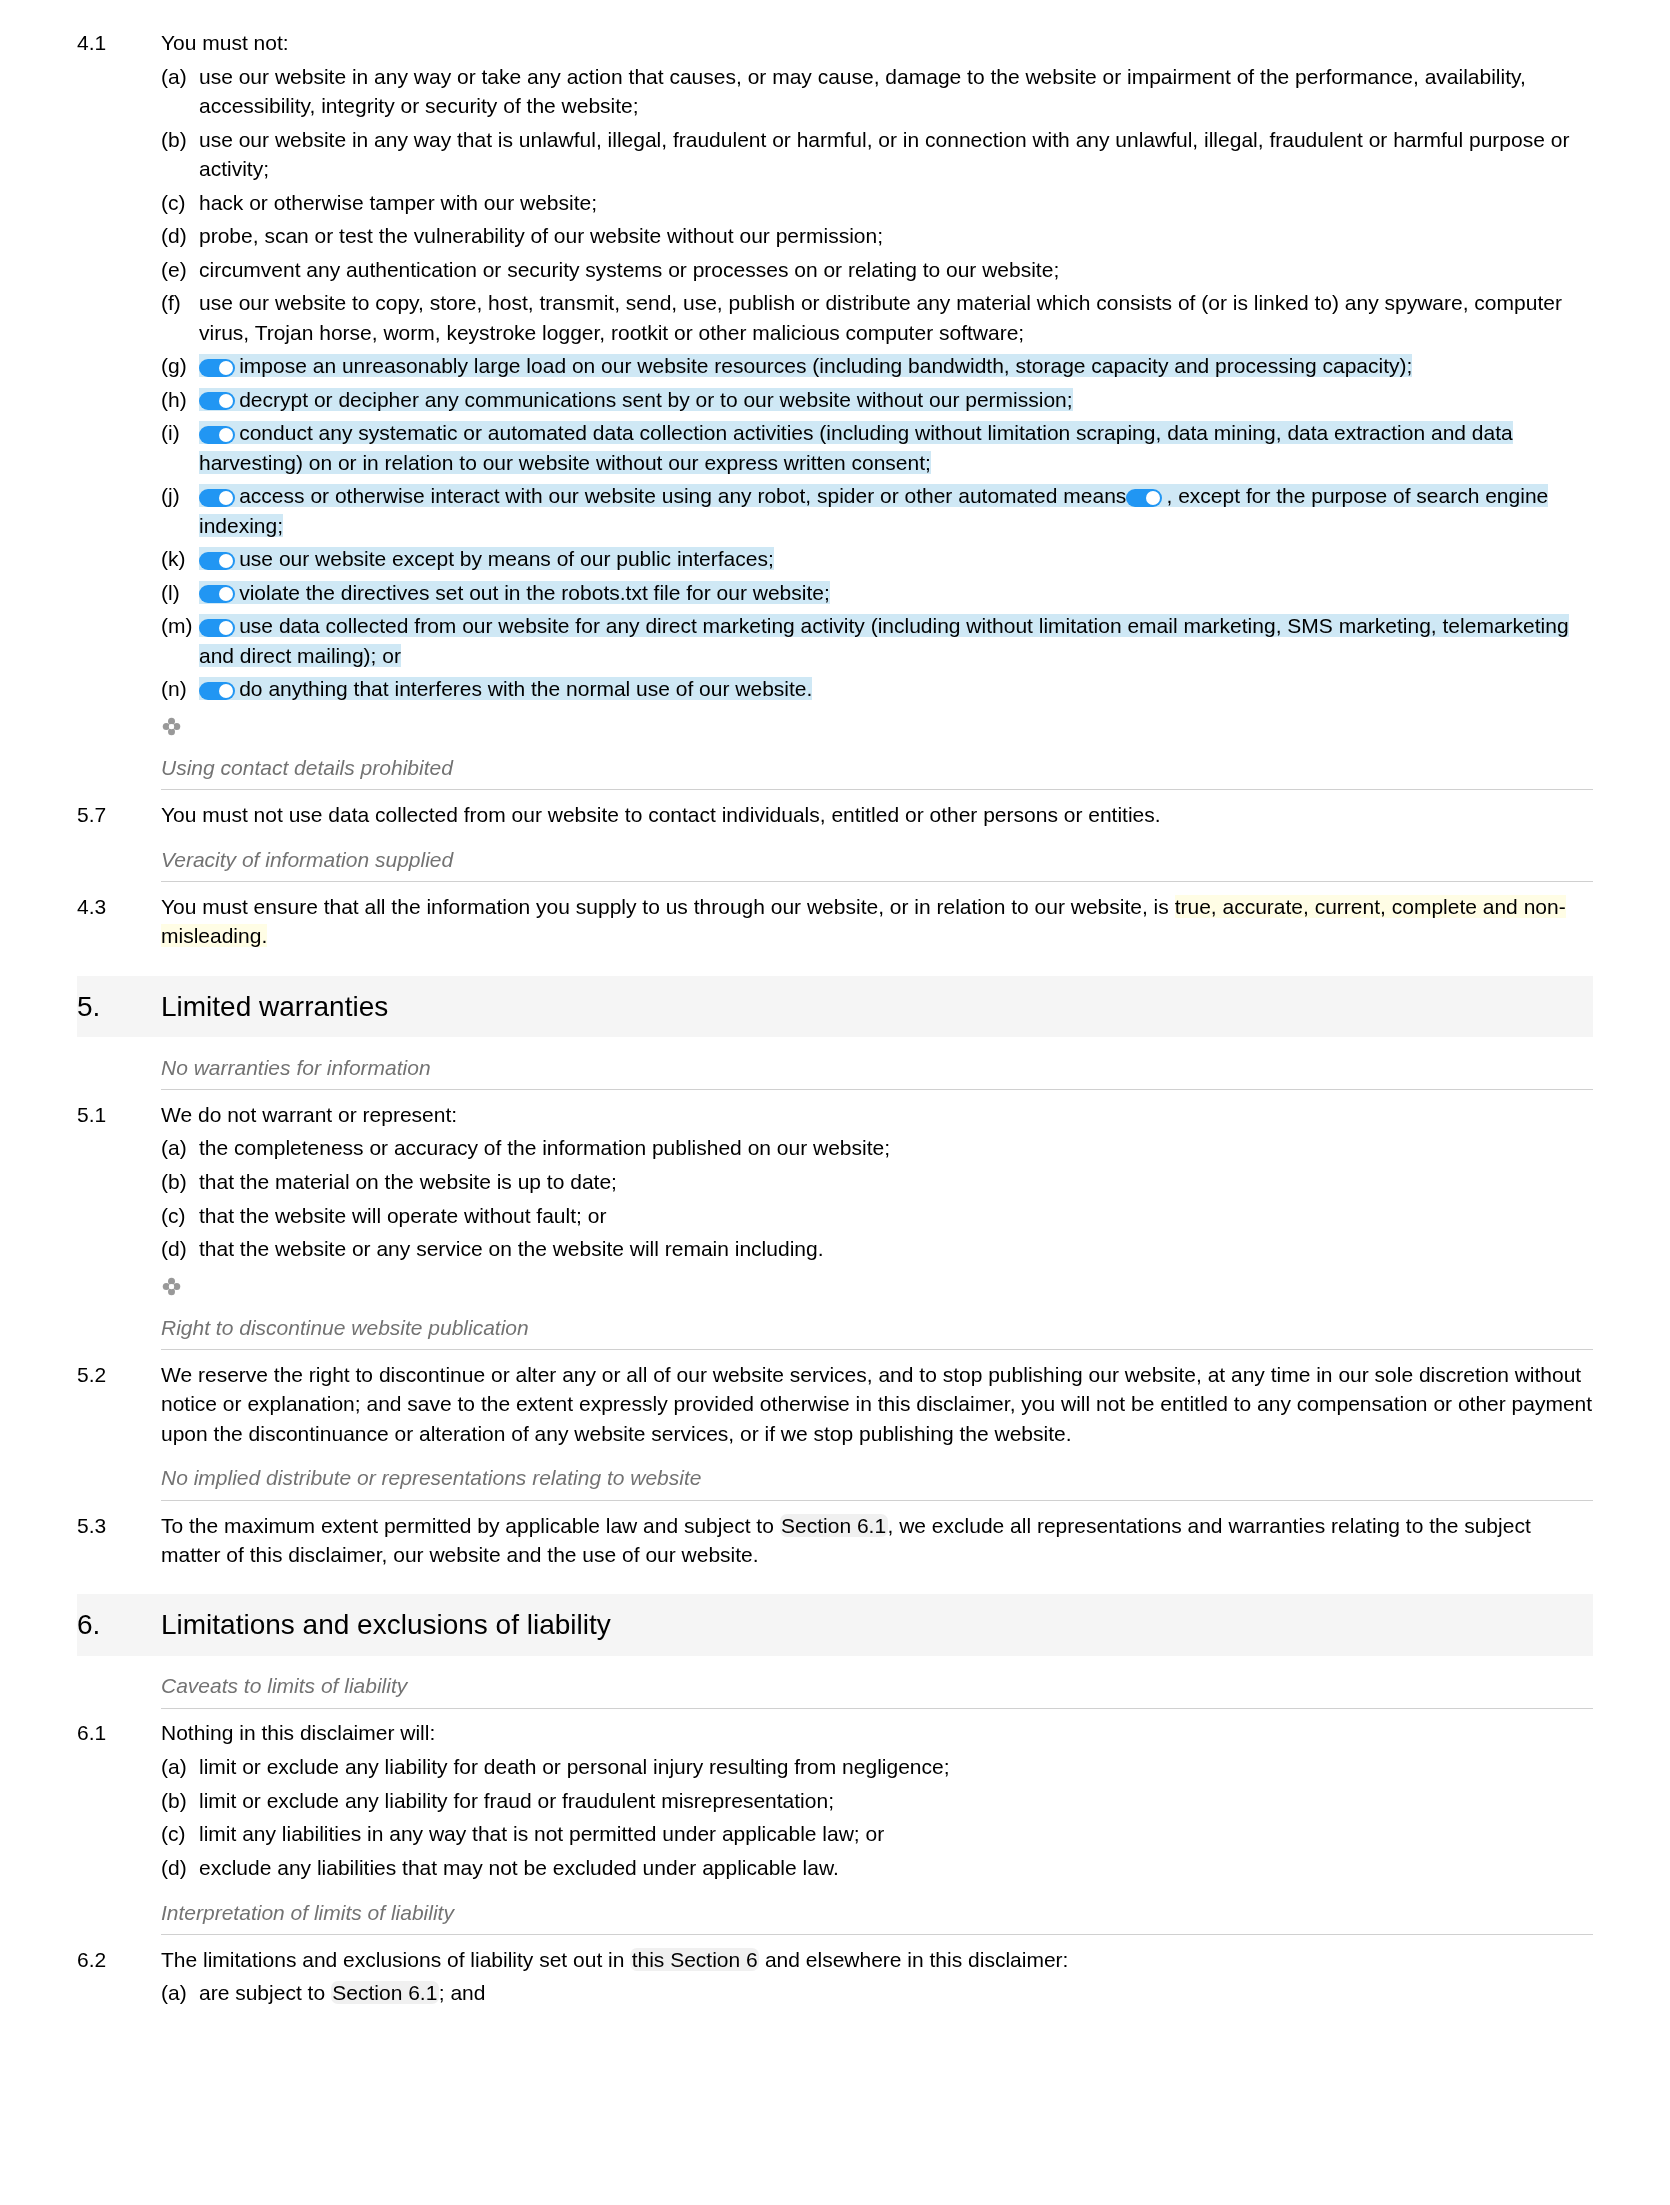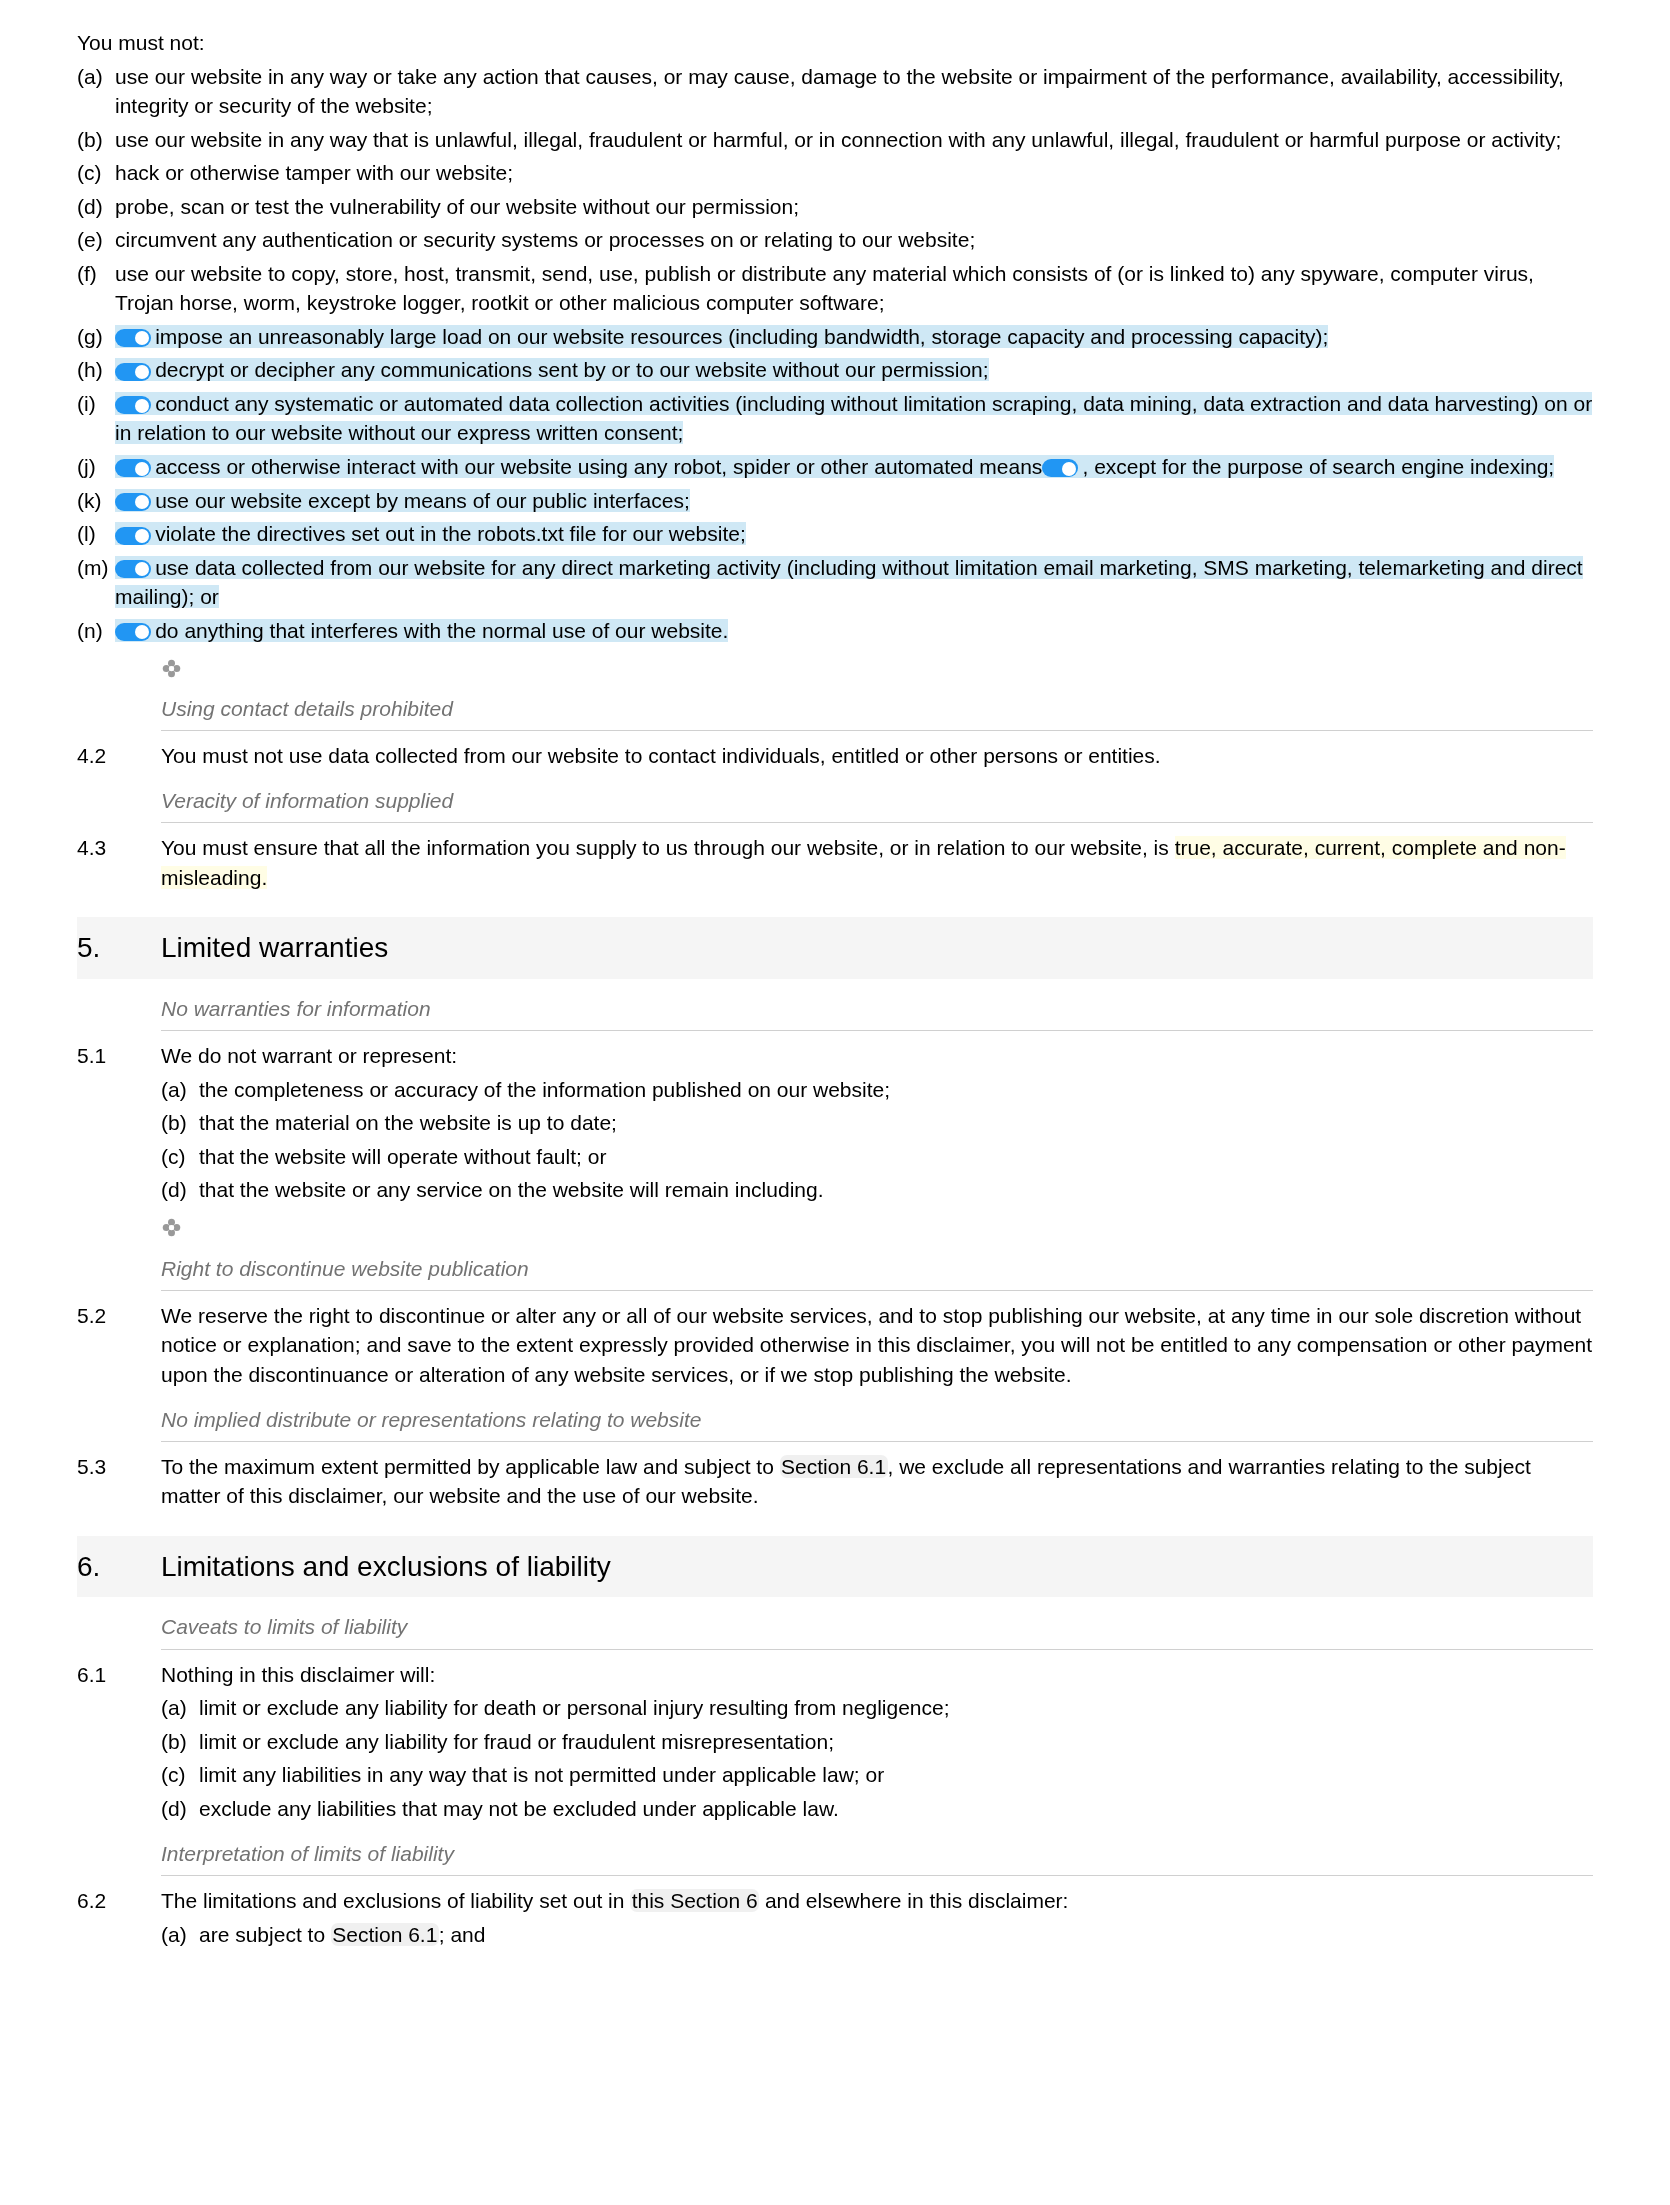--- a/index.html
+++ b/index.html
@@ -94,20 +94,21 @@
   .xref {
     background: #f0f0f0;
     padding: 0 1.4px;
     border-radius: 7px;
   }
 </style>
 </head>
 <body>
 
 <div class="clause">
+  <div class="clause-num">4.1</div>
   <div class="clause-body">
     <div>You must not:</div>
     <div class="subitem">
         <div class="subitem-letter">(a)</div>
         <div class="subitem-text">use our website in any way or take any action that causes, or may cause, damage to the website or impairment of the performance, availability, accessibility, integrity or security of the website;</div>
       </div>
     <div class="subitem">
         <div class="subitem-letter">(b)</div>
         <div class="subitem-text">use our website in any way that is unlawful, illegal, fraudulent or harmful, or in connection with any unlawful, illegal, fraudulent or harmful purpose or activity;</div>
       </div>
@@ -170,21 +171,21 @@
       <circle cx="12" cy="18" r="4"></circle>
       <circle cx="6" cy="12" r="4"></circle>
       <circle cx="18" cy="12" r="4"></circle>
       <circle cx="12" cy="12" r="3" fill="#fff"></circle>
     </svg>
 </div>
 
 <div class="italic-note">Using contact details prohibited</div>
 
 <div class="clause">
-  <div class="clause-num">4.2</div>
+  <div class="clause-num">5.7</div>
   <div class="clause-body">You must not use data collected from our website to contact individuals, entitled or other persons or entities.</div>
 </div>
 
 <div class="italic-note">Veracity of information supplied</div>
 
 <div class="clause">
   <div class="clause-num">4.3</div>
   <div class="clause-body"><span>You must ensure that all the information you supply to us through our website, or in relation to our website, is </span><span class="hl-yellow">true, accurate, current, complete and non-misleading.</span></div>
 </div>
 

